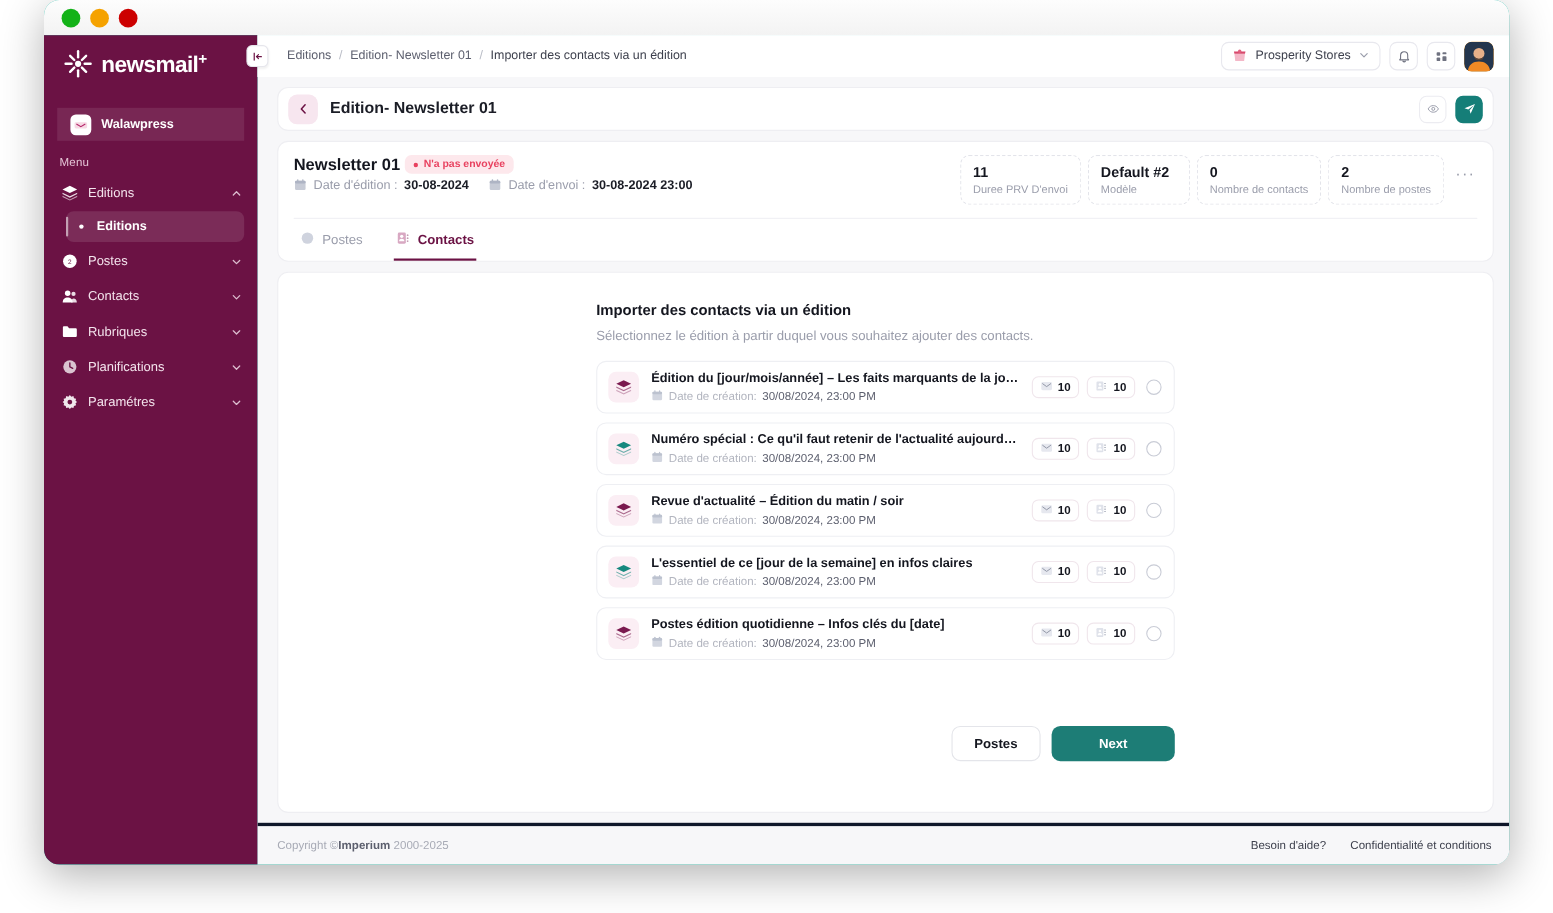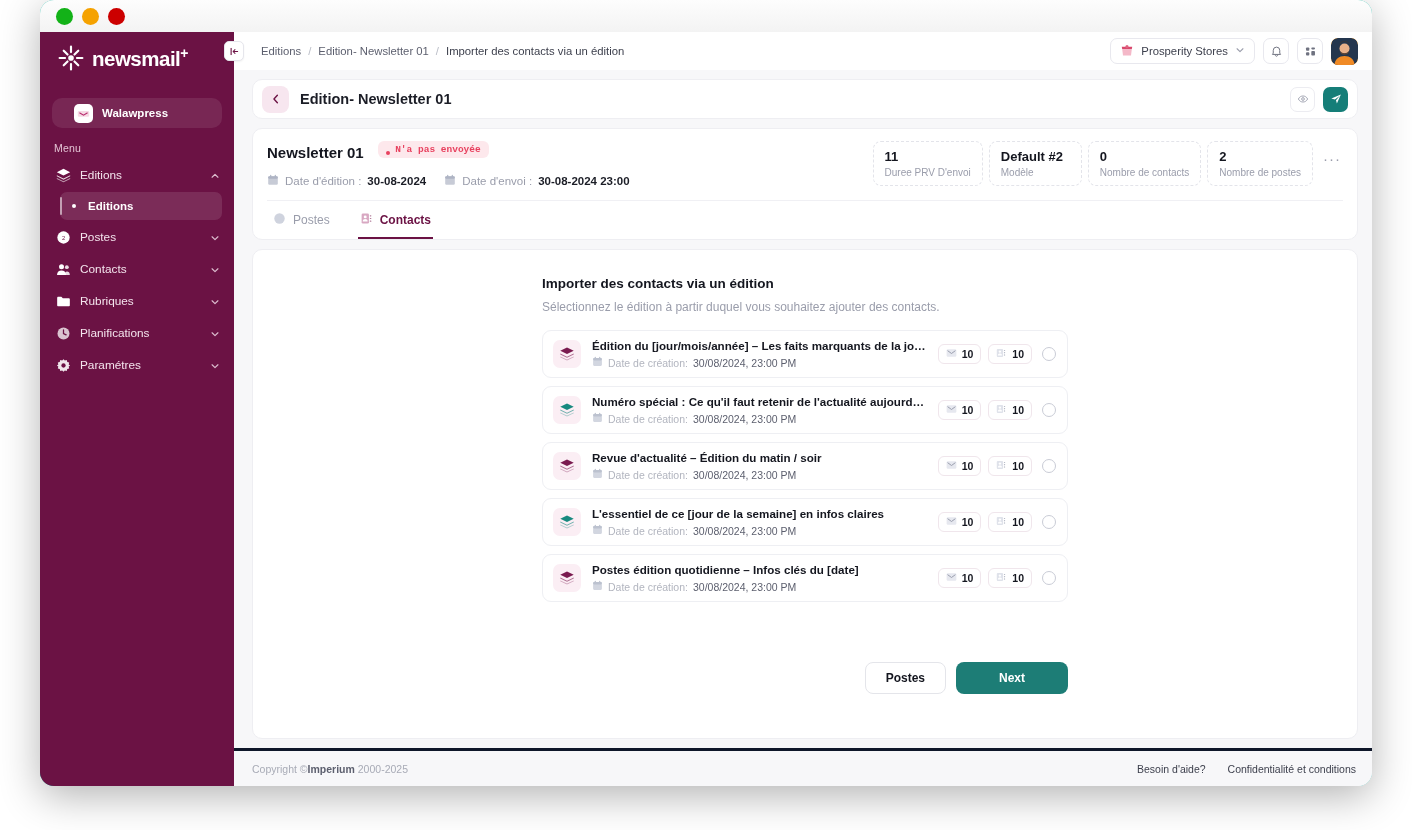--- a/index.html
+++ b/index.html
@@ -56,23 +56,23 @@
   .brand-name {
     font-size: 20.5px; font-weight: 700; letter-spacing: -0.5px;
     color: #ffffff; line-height: 1;
   }
   .brand-plus { font-size: 14px; vertical-align: super; font-weight: 700; }
 
   .workspace {
     margin: 14px 12px 0 12px;
     height: 30px;
     background: rgba(255,255,255,0.09);
-    border-radius: 10px;
+    border-radius: 0;
     display: flex; align-items: center;
-    padding: 0 22px; gap: 9px;
+    padding: 0 12px; gap: 9px;
   }
   .ws-avatar {
     width: 19px; height: 19px; border-radius: 5px;
     background: #ffffff;
     display: flex; align-items: center; justify-content: center;
     flex: 0 0 19px;
   }
   .ws-name { font-size: 11.5px; font-weight: 600; color: #fff; }
 
   .menu-label {
@@ -174,26 +174,26 @@
   .send-btn {
     width: 25px; height: 25px; border-radius: 7px; background: #157e78;
     display: flex; align-items: center; justify-content: center; cursor: pointer;
   }
 
   
   .infocard { margin-top: 9px; padding: 12px 14px 0 14px; }
   .infocard-top { display: flex; align-items: flex-start; }
   .news-title { font-size: 15px; font-weight: 700; color: #14161f; }
   .badge-sent {
-    display: inline-flex; align-items: flex-end; gap: 5px;
+    display: inline-flex; align-items: center; gap: 5px;
     background: #fde8ec; color: #e8415f; font-size: 9.5px; font-weight: 600;
-    padding: 3px 8px; border-radius: 6px; margin-left: 10px; vertical-align: 3px; font-family: Liberation Mono, monospace;
+    padding: 3px 8px; border-radius: 6px; vertical-align: 3px;
   }
   .badge-dot { width: 4px; height: 4px; border-radius: 50%; background: #e8415f; }
-  .dates-row { display: flex; align-items: flex-end; gap: 18px; margin-top: 12px; }
+  .dates-row { display: flex; align-items: flex-end; gap: 18px; margin-top: 2px; }
   .date-item { display: flex; align-items: center; gap: 6px; font-size: 11.5px; }
   .date-lbl { color: #9a9dab; }
   .date-val { color: #1b1d26; font-weight: 700; }
 
   .stats { margin-left: auto; display: flex; align-items: center; gap: 6px; }
   .stat {
     border: 1px dashed #e3e4ea; border-radius: 8px;
     padding: 7px 11px; min-width: 93px;
   }
   .stat-val { font-size: 13px; font-weight: 700; color: #14161f; line-height: 1.25; }

